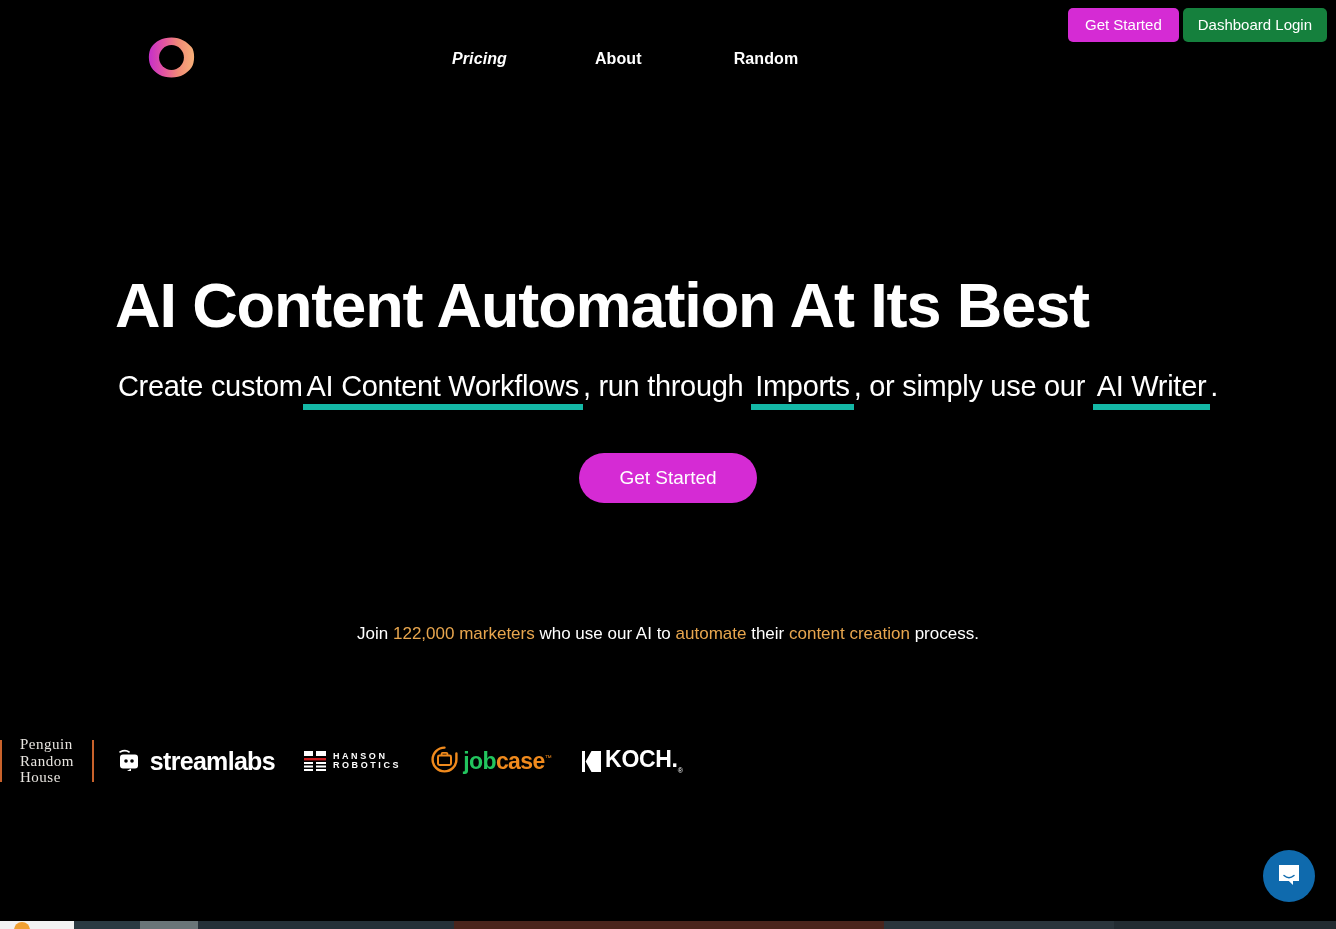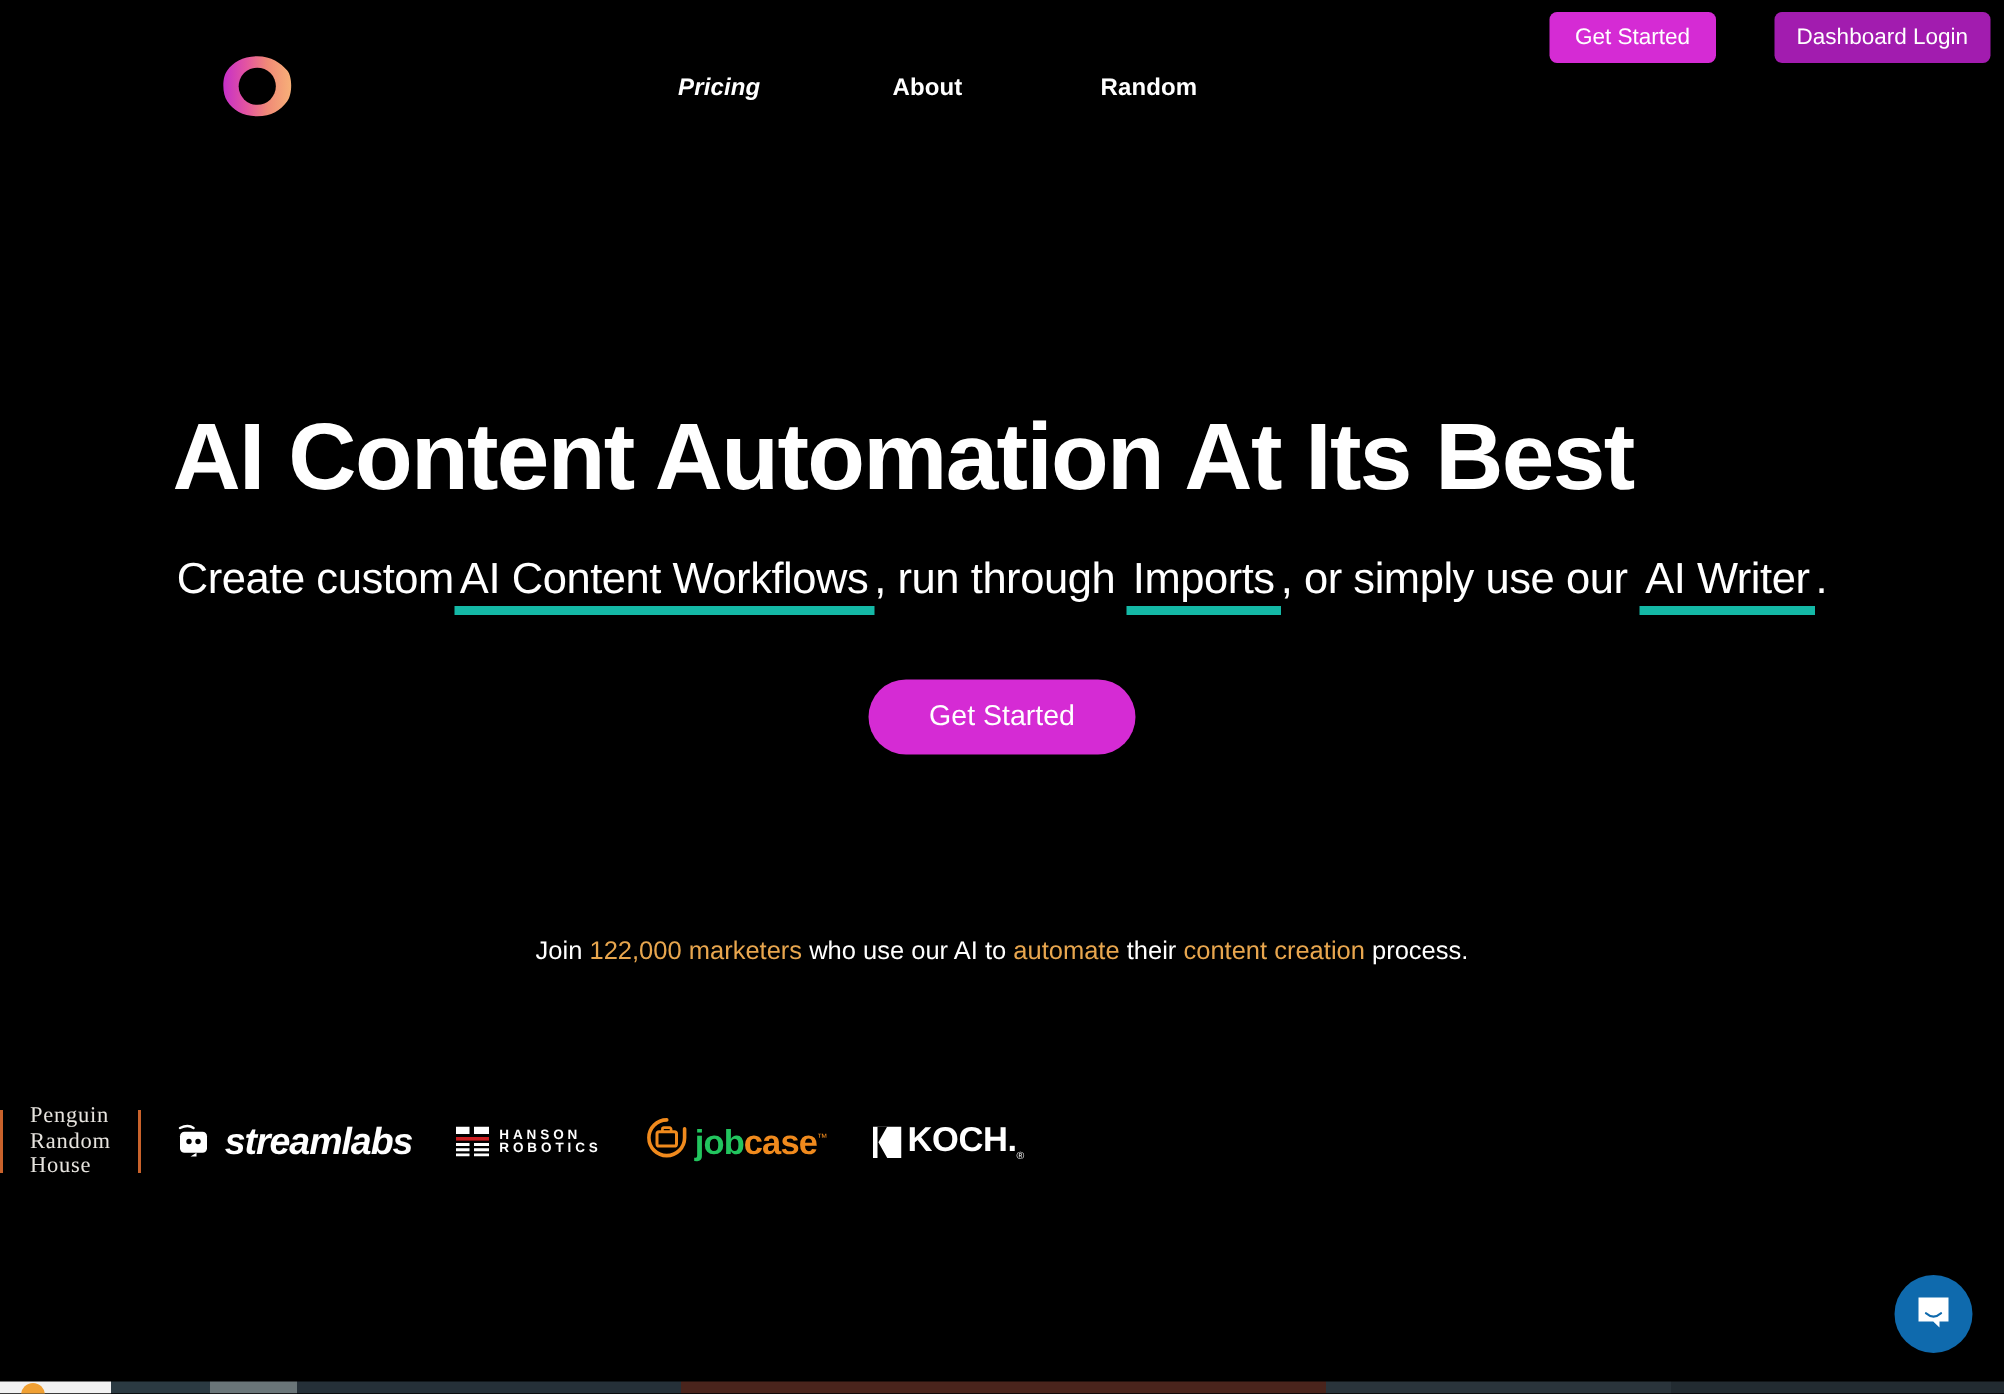--- a/index.html
+++ b/index.html
@@ -88,32 +88,31 @@
     border: none;
     border-radius: 5px;
     padding: 9px 17px 10px 17px;
     line-height: 1;
     cursor: pointer;
     white-space: nowrap;
     font-family: "Liberation Sans", sans-serif;
   }
 
   .btn-dashboard-login {
-    background: #a21caf;
+    background: #15803d;
     color: #ffffff;
     font-size: 15px;
     font-weight: 400;
     border: none;
     border-radius: 5px;
     padding: 9px 15px 10px 15px;
     line-height: 1;
     cursor: pointer;
     white-space: nowrap;
     font-family: "Liberation Sans", sans-serif;
-    margin-left: 35px;
   }
 
   
   .hero {
     position: absolute;
     top: 0; left: 0;
     width: 1336px;
     text-align: center;
   }
 
@@ -219,21 +218,20 @@
   }
 
   
   .logo-streamlabs {
     display: flex;
     align-items: center;
     gap: 9px;
     padding-left: 17px;
     padding-right: 12px;
     flex: none;
-    font-style: italic;
   }
   .sl-icon {
     width: 25px; height: 25px;
     position: relative;
     flex: none;
   }
   .sl-text {
     font-size: 25px;
     font-weight: 700;
     color: #ffffff;

